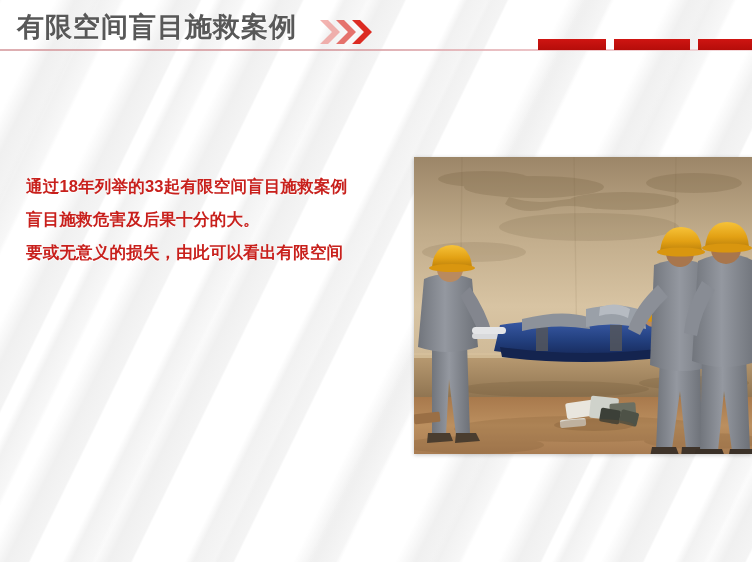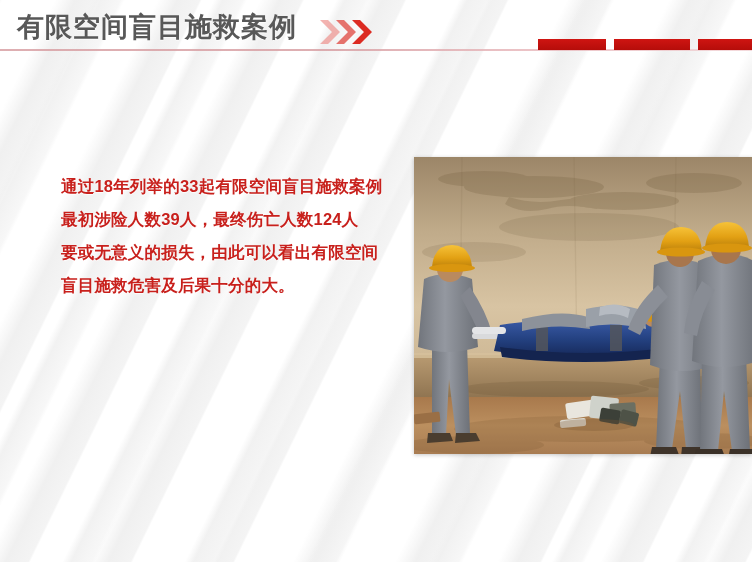--- a/index.html
+++ b/index.html
@@ -108,21 +108,20 @@
   #header-bar .seg.s1 { width:68px; }
   #header-bar .seg.s2 { width:76px; }
   #header-bar .seg.s3 { flex:1; }
   #header-bar .gap { width:8px; height:100%; background:transparent; }
 
   
   #body-text {
     position:absolute;
     left:26px; top:170px;
     width:382px;
-    margin-left:35px;
   }
   #body-text .tline {
     font-size:16.5px;
     font-weight:bold;
     color:#c8201c;
     line-height:33px;
     white-space:nowrap;
     letter-spacing:.2px;
     text-shadow:0 1px 1px rgba(255,255,255,.9);
   }
@@ -164,23 +163,22 @@
       <div class="seg s1"></div>
       <div class="gap"></div>
       <div class="seg s2"></div>
       <div class="gap"></div>
       <div class="seg s3"></div>
     </div>
   </div>
 
   <div id="body-text">
     <div class="tline">通过18年列举的33起有限空间盲目施救案例</div>
-    <div class="tline">最初涉险人数39人，最终伤亡人数124人</div>
+    <div class="tline">盲目施救危害及后果十分的大。</div>
     <div class="tline">要或无意义的损失，由此可以看出有限空间</div>
-    <div class="tline">盲目施救危害及后果十分的大。</div>
   </div>
 
   <div id="photo">
     <svg viewBox="0 0 338 297" preserveAspectRatio="none" aria-hidden="true">
       <defs>
         <linearGradient id="wallG" x1="0" y1="0" x2="0" y2="1">
           <stop offset="0%" stop-color="#9c8668"></stop>
           <stop offset="35%" stop-color="#c0ab8a"></stop>
           <stop offset="70%" stop-color="#d8c4a3"></stop>
           <stop offset="100%" stop-color="#cdb794"></stop>

